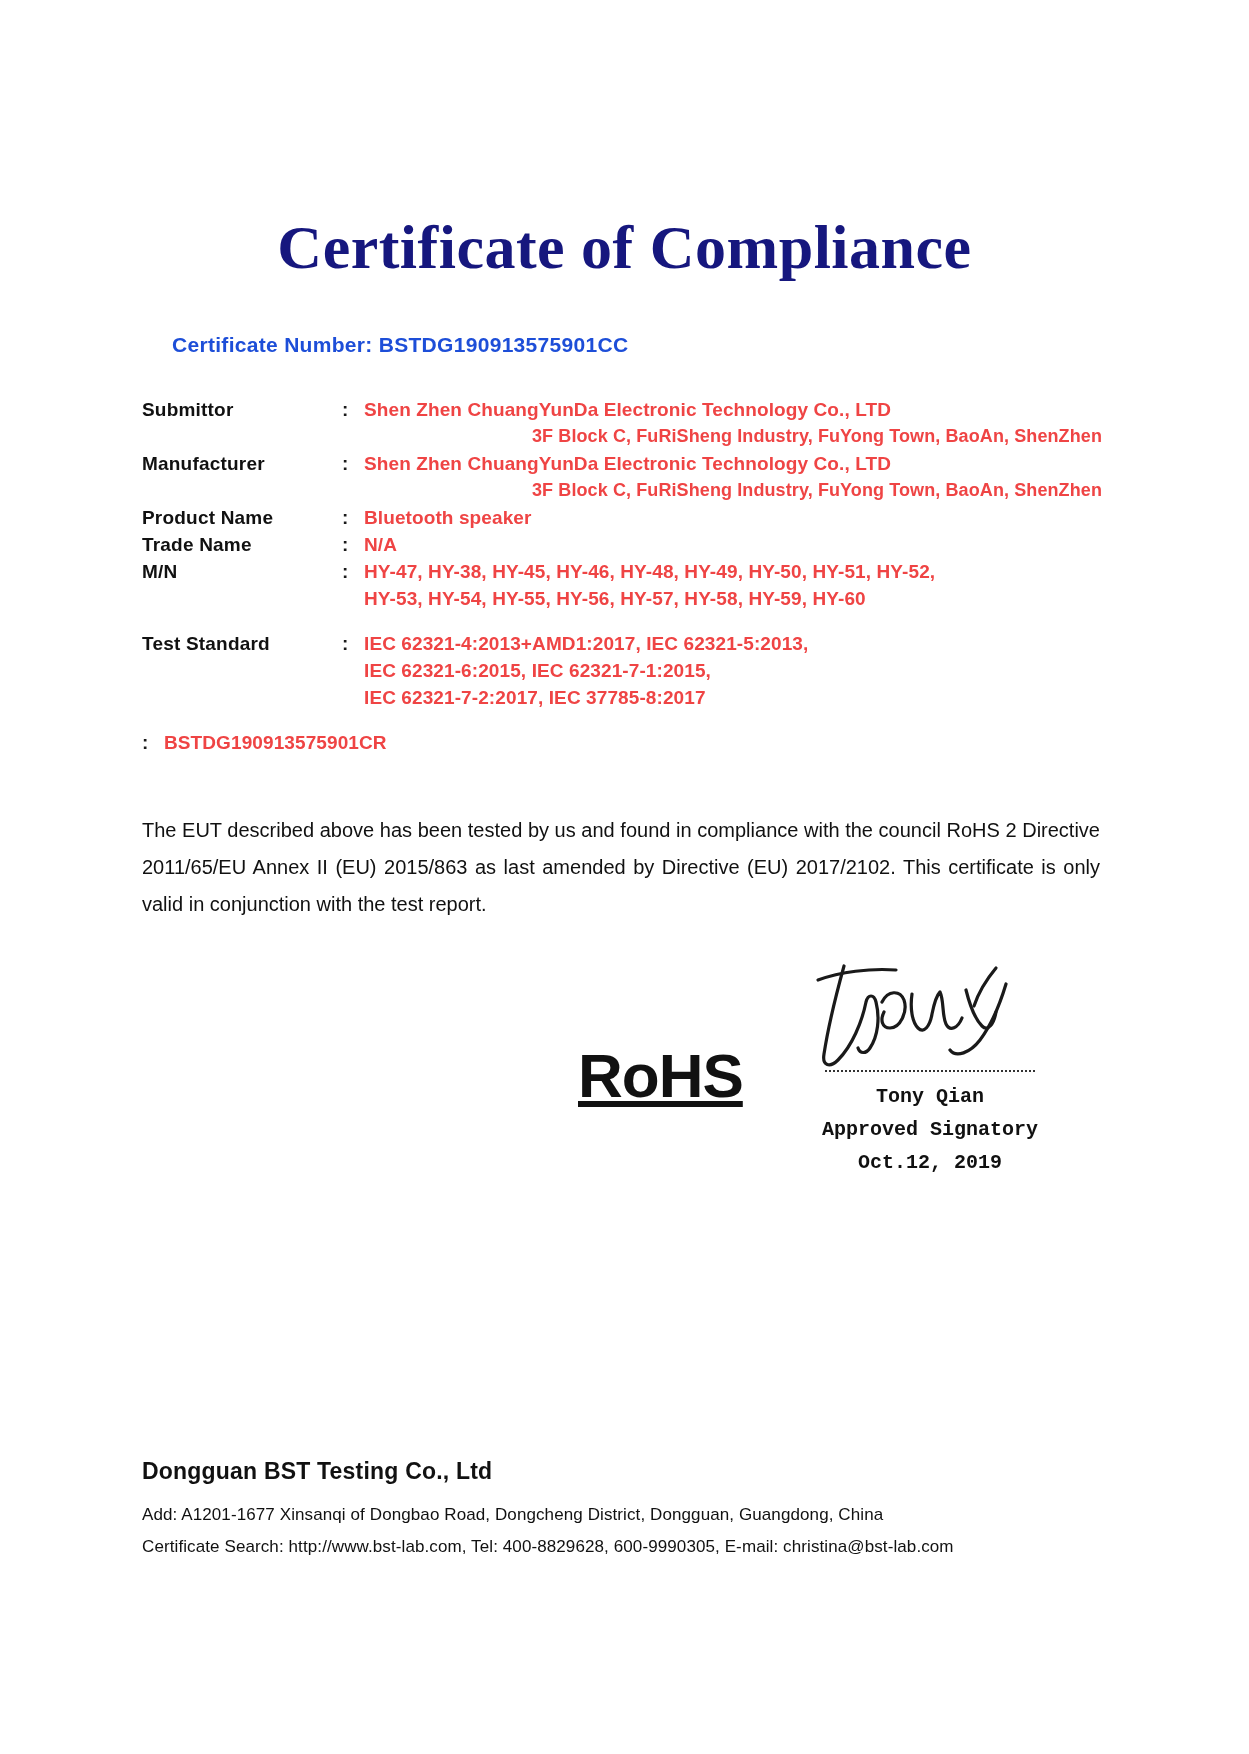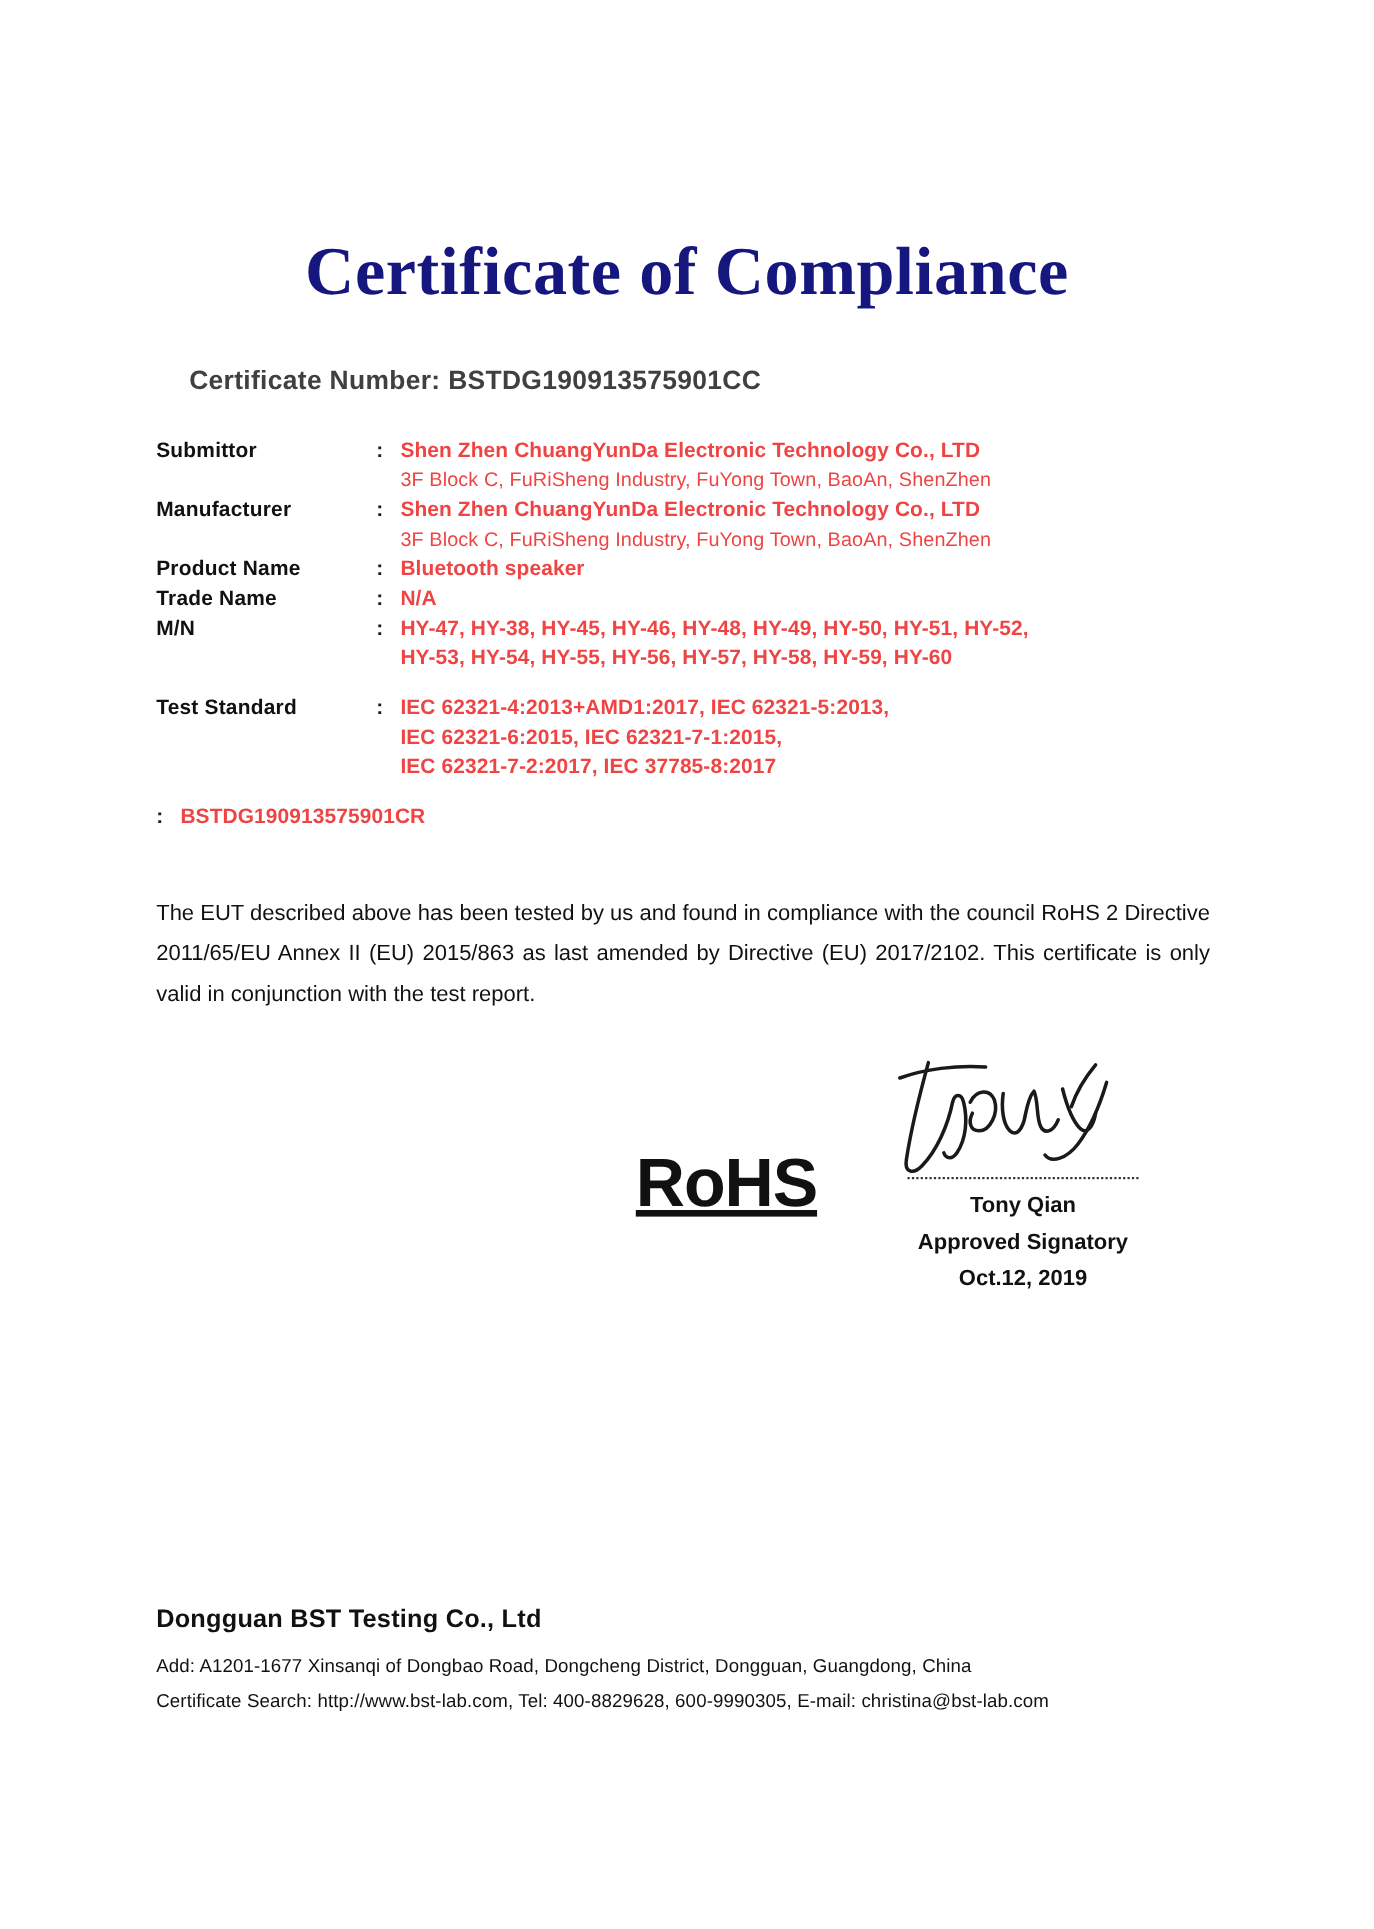--- a/index.html
+++ b/index.html
@@ -29,24 +29,24 @@
     font-family: "Liberation Serif", serif;
     font-weight: bold;
     font-size: 62px;
     letter-spacing: 0.5px;
     color: #16177e;
   }
   .cert-number {
     position: absolute;
     top: 333px;
     left: 172px;
-    font-size: 24px;
+    font-size: 21px;
     font-weight: bold;
     letter-spacing: 0.3px;
-    color: #404040;
+    color: #1d4ed8;
   }
   .cert-number .label { font-weight: bold; }
   .cert-number .value { font-weight: bold; }
 
   .fields {
     position: absolute;
     top: 396px;
     left: 142px;
     width: 960px;
   }
@@ -74,23 +74,24 @@
   .field-value {
     flex: 1;
     font-size: 19px;
     line-height: 27px;
     color: #ef4444;
     letter-spacing: 0.1px;
   }
   .field-value.bold { font-weight: bold; }
   .sub-value {
     font-size: 18px;
-    font-weight: normal;
+    font-weight: bold;
     line-height: 27px;
     letter-spacing: 0.1px;
+    text-align: right;
   }
   .gap-md { height: 18px; }
 
   .statement {
     position: absolute;
     top: 812px;
     left: 142px;
     width: 958px;
     font-size: 20px;
     line-height: 37px;
@@ -129,20 +130,21 @@
   .sig-line {
     border-bottom: 2px dotted #333;
     width: 210px;
     margin: 0 auto 8px auto;
   }
   .sig-name, .sig-role, .sig-date {
     font-size: 20px;
     font-weight: bold;
     line-height: 33px;
     color: #111;
+    font-family: Liberation Mono, monospace;
   }
 
   .footer {
     position: absolute;
     top: 1458px;
     left: 142px;
     width: 960px;
   }
   .footer-company {
     font-size: 23px;

